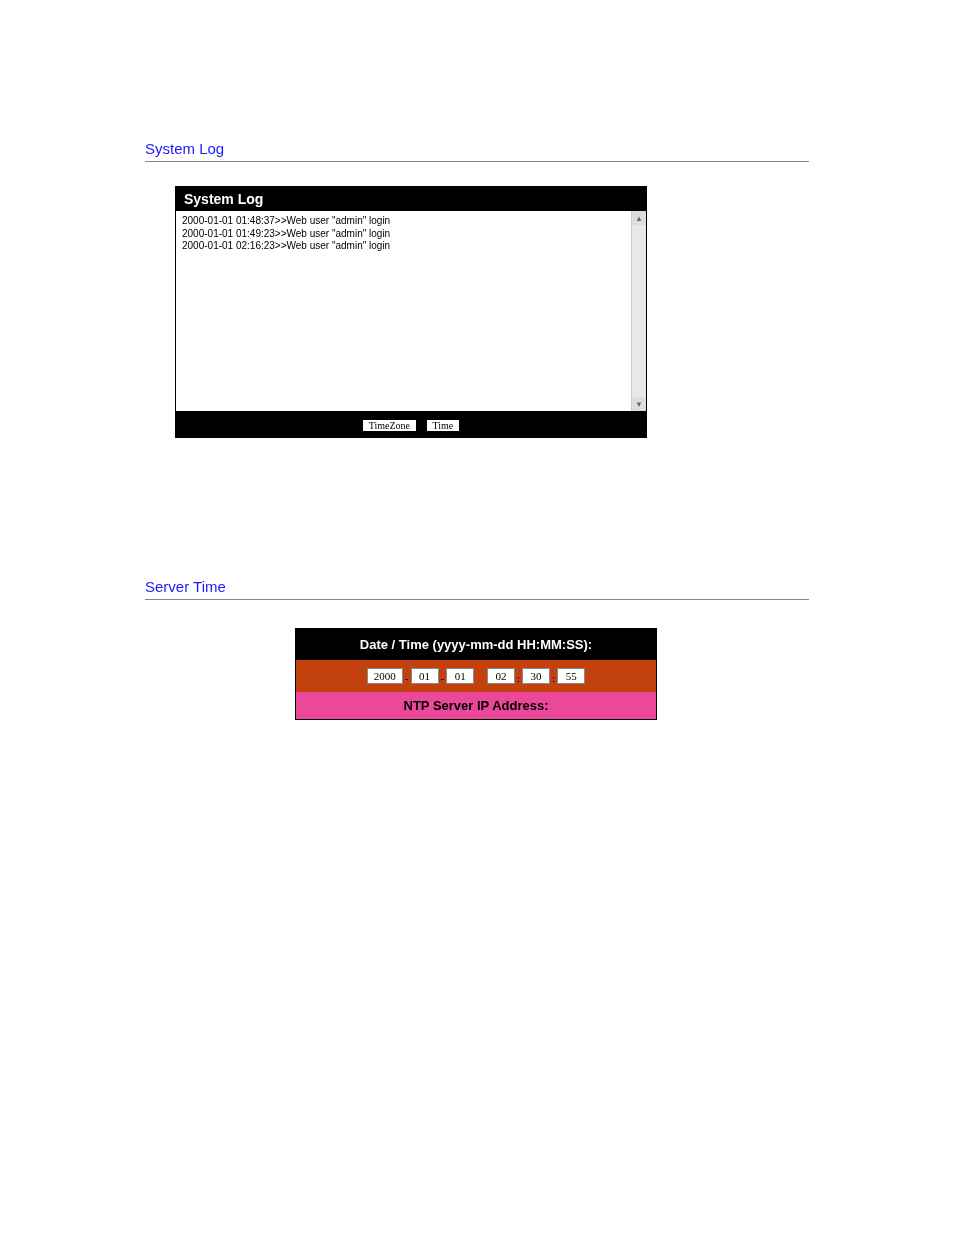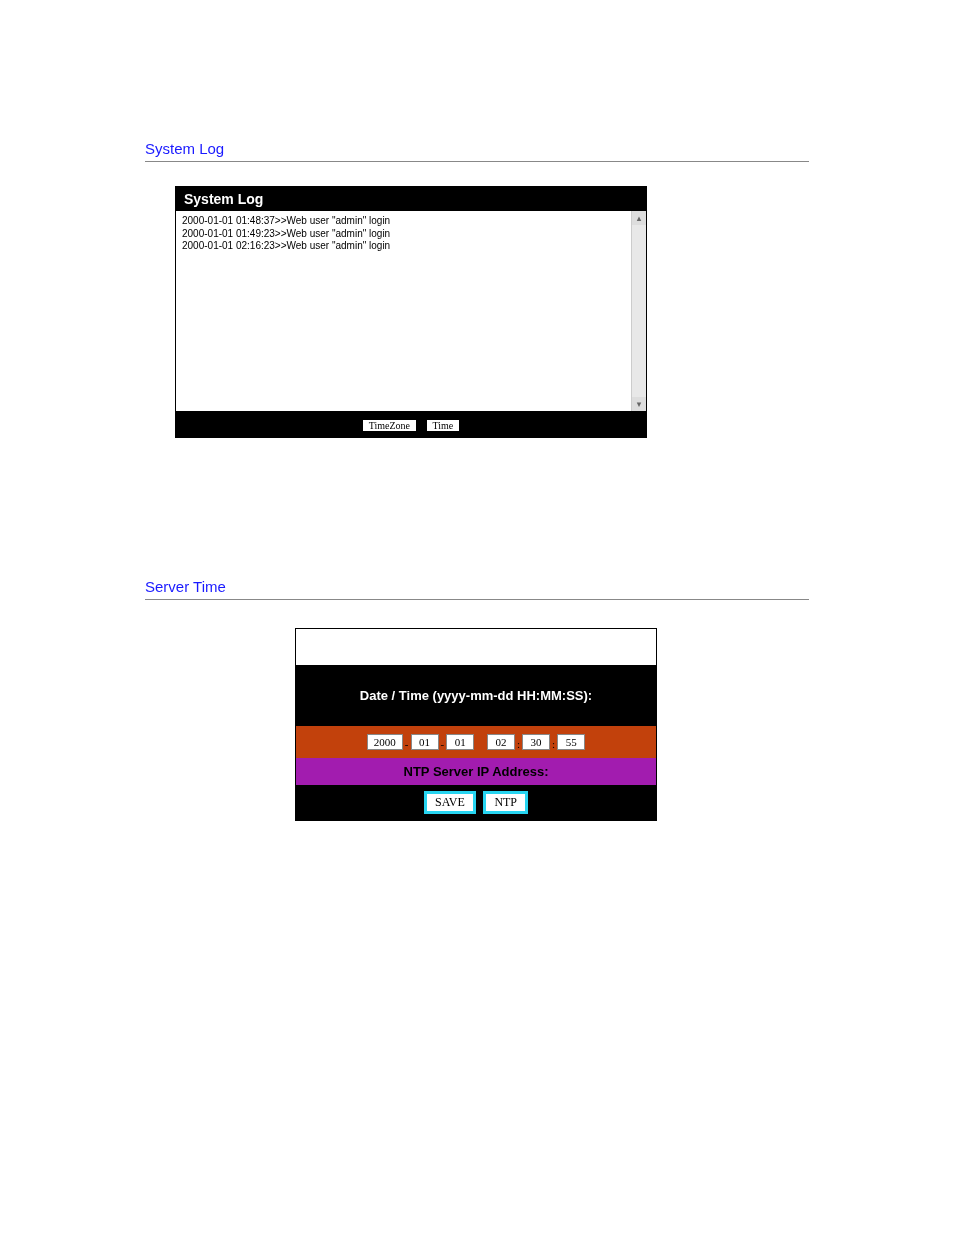--- a/index.html
+++ b/index.html
@@ -96,29 +96,28 @@
     border: 1px solid #000;
   }
   .tp-row {
     text-align: center;
     font-size: 13px;
   }
   .tp-black {
     background: #000;
     color: #fff;
     font-weight: bold;
-    padding: 23px 0;
-    margin-top: 36px;
+    padding: 8px 0;
   }
   .tp-light {
     background: #c2410c;
     padding: 8px 0;
   }
   .tp-gray {
-    background: #a21caf;
+    background: #ec4899;
     font-weight: bold;
     padding: 6px 0;
   }
   .tp-footer {
     background: #000;
     padding: 6px 0;
   }
   .tp-input {
     width: 26px;
     text-align: center;
@@ -183,19 +182,15 @@
   <hr class="section-divider">
 
   <div class="time-panel">
     <div class="tp-row tp-black">Date / Time (yyyy-mm-dd HH:MM:SS):</div>
     <div class="tp-row tp-light">
       <input class="tp-input wide" value="2000" style=""><span class="sep">-</span><input class="tp-input" value="01" style=""><span class="sep">-</span><input class="tp-input" value="01" style="">
       &nbsp;
       <input class="tp-input" value="02" style=""><span class="sep">:</span><input class="tp-input" value="30" style=""><span class="sep">:</span><input class="tp-input" value="55" style="">
     </div>
     <div class="tp-row tp-gray">NTP Server IP Address:</div>
-    <div class="tp-row tp-footer">
-      <button class="cyan-btn">SAVE</button>
-      <button class="cyan-btn">NTP</button>
-    </div>
   </div>
 
 </div>
 
 </body></html>

